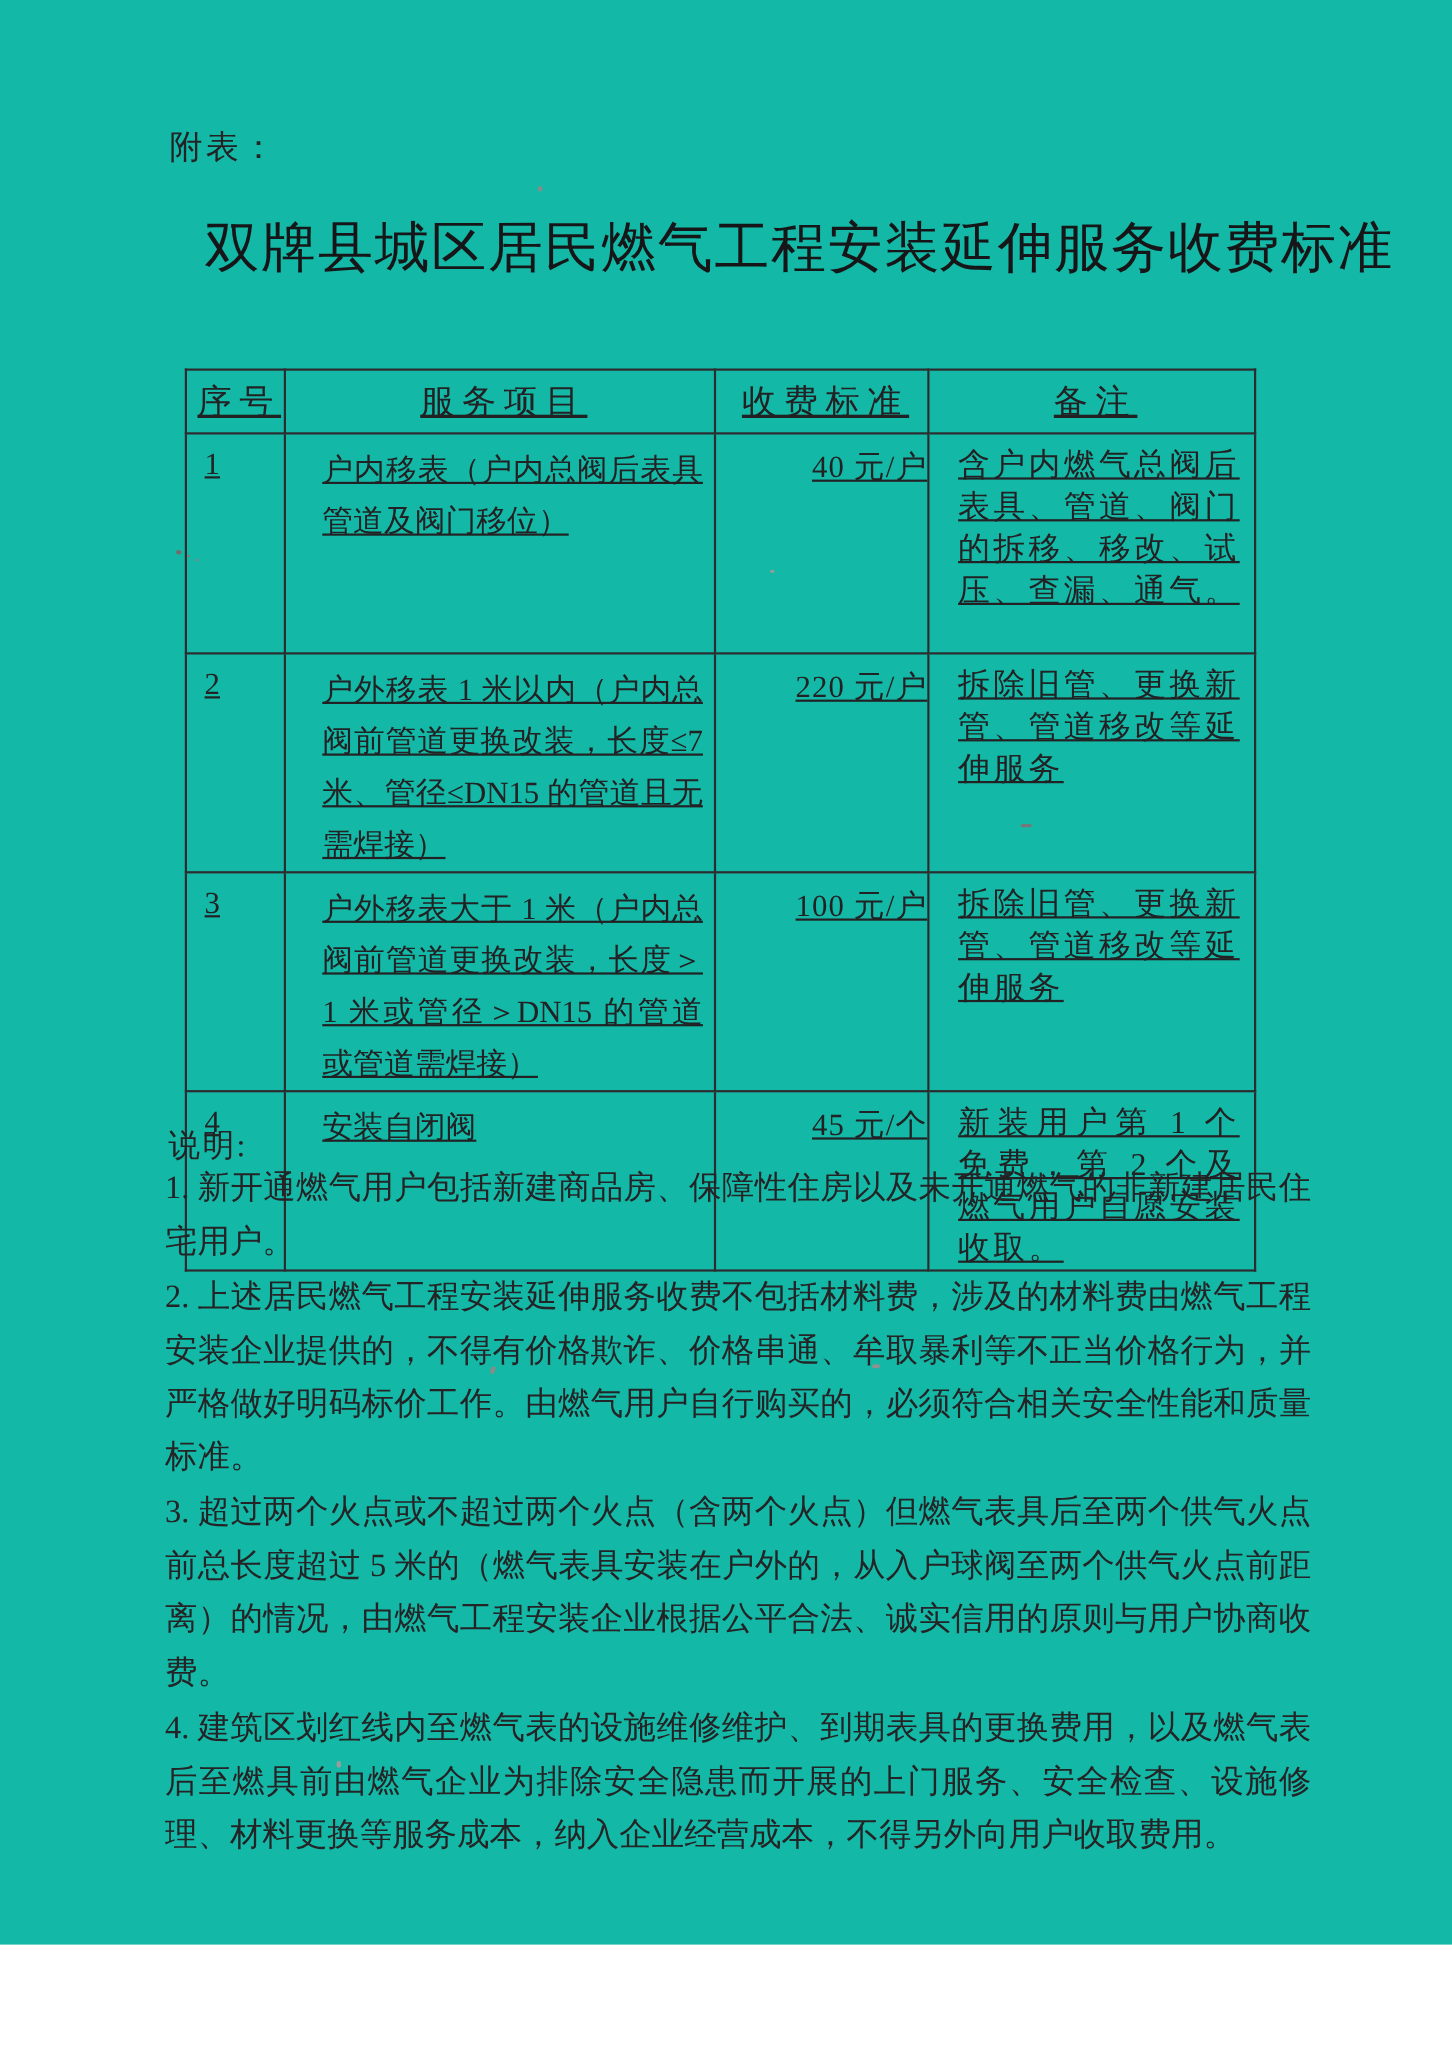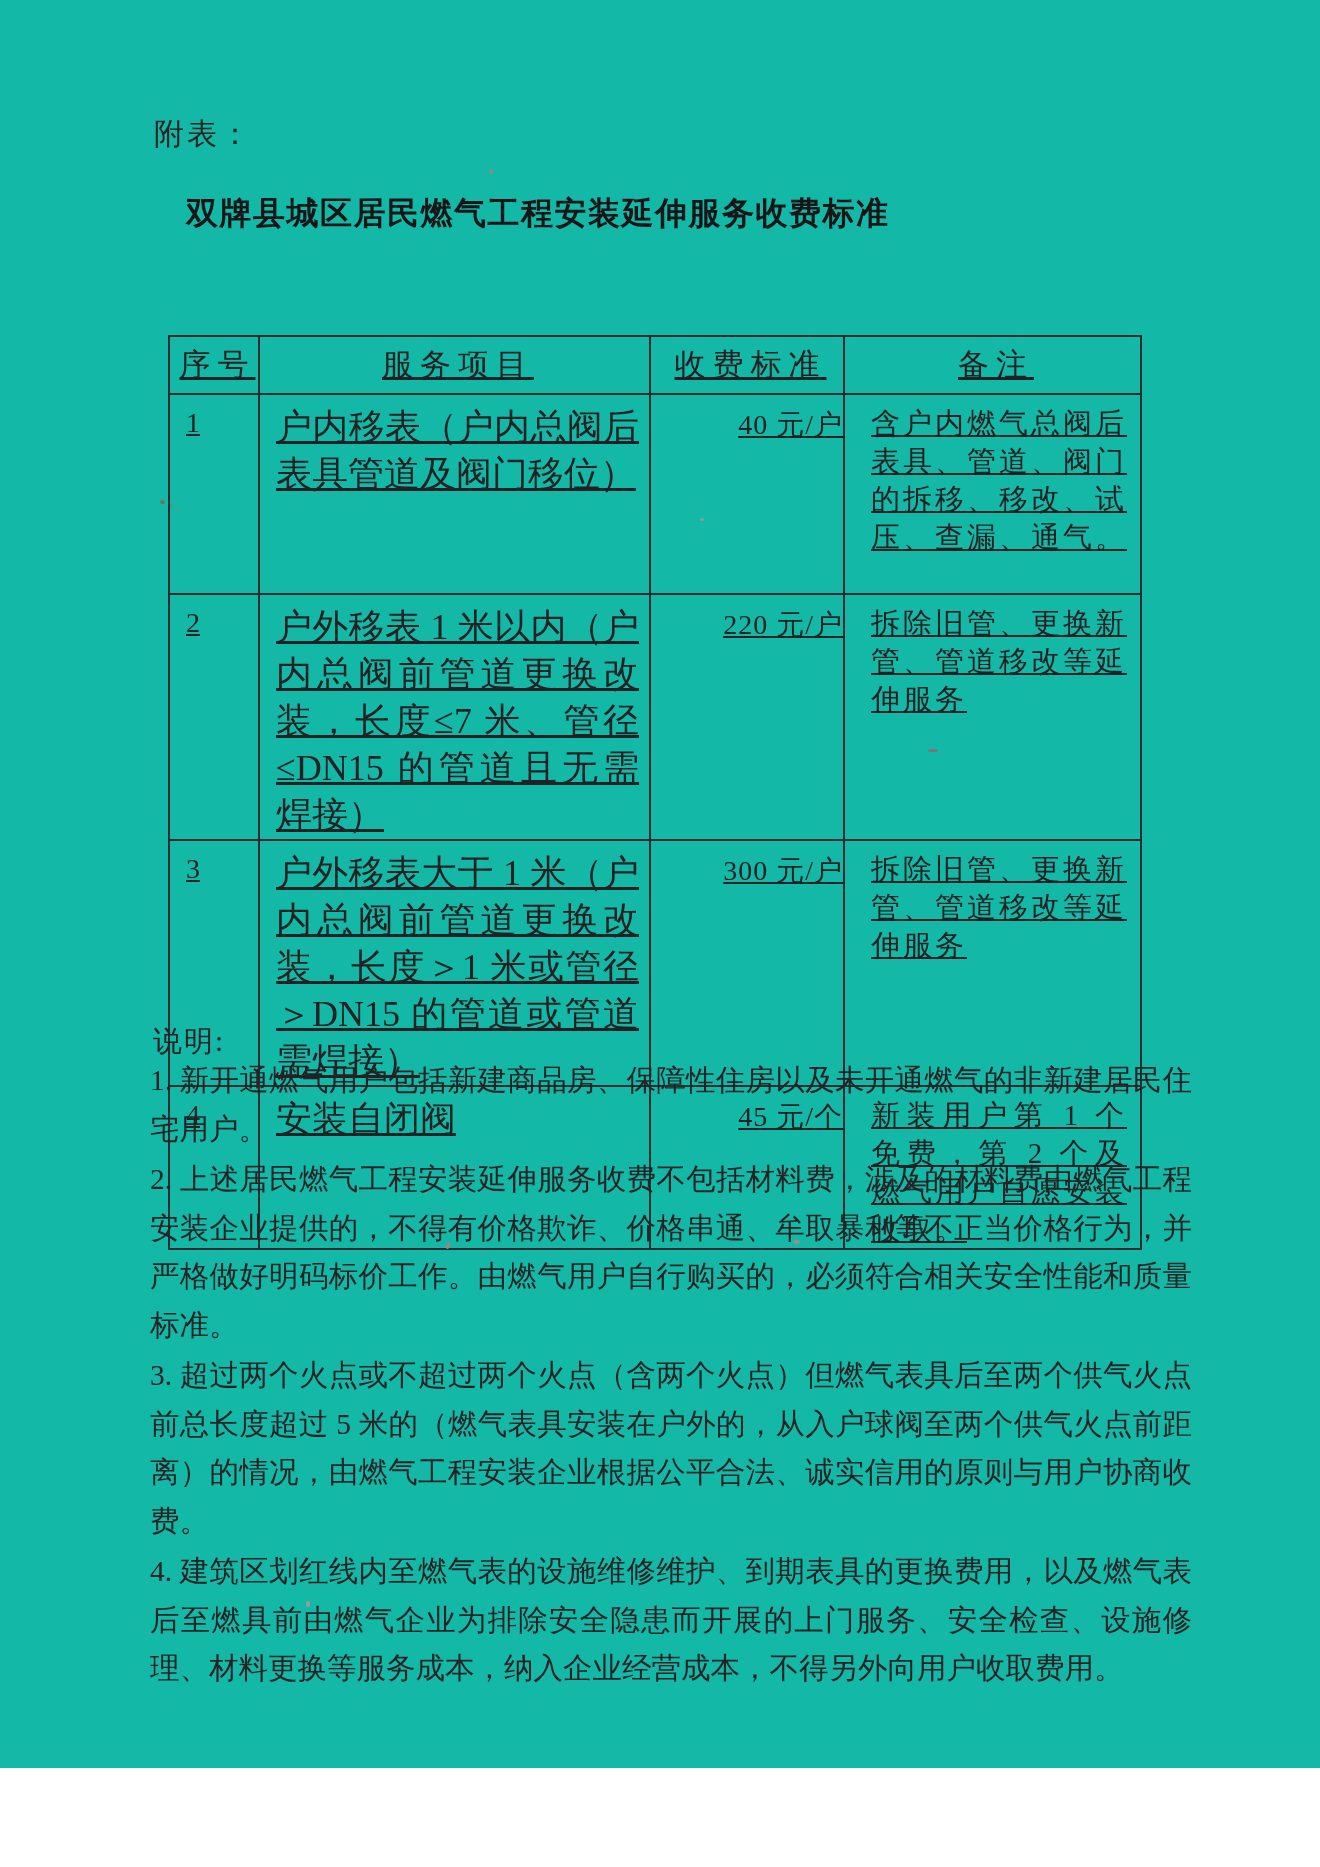--- a/index.html
+++ b/index.html
@@ -21,22 +21,22 @@
     top: 114px;
     font-size: 30px;
     letter-spacing: 3px;
     color: #232325;
   }
 
   .doc-title {
     position: absolute;
     left: 186px;
     top: 192px;
-    font-size: 32px;
-    font-weight: 700;
+    font-size: 50px;
+    font-weight: 400;
     font-family: "Liberation Sans", "DejaVu Sans", sans-serif;
     letter-spacing: 1.5px;
     color: #161618;
     white-space: nowrap;
   }
 
   table.fee-table {
     position: absolute;
     left: 168px;
     top: 335px;
@@ -63,23 +63,23 @@
   .col-no    { width: 90px;  }
   .col-item  { width: 391px; }
   .col-fee   { width: 194px; }
   .col-note  { width: 297px; }
 
   td.cell-serial {
     font-size: 28px;
     padding: 12px 0 0 16px;
   }
   td.cell-item {
-    font-size: 36px;
+    font-size: 28px;
     line-height: 47px;
-    padding: 9px 10px 0 16px;
+    padding: 9px 10px 0 33px;
     text-align: justify;
     margin-left: 20px;
   }
   td.cell-fee {
     font-size: 28px;
     padding: 11px 0 0 16px;
     letter-spacing: 1px;
     text-align: right;
   }
   td.cell-remark {
@@ -167,21 +167,21 @@
       </tr>
       <tr class="row-2">
         <td class="cell-serial">2</td>
         <td class="cell-item">户外移表 1 米以内（户内总阀前管道更换改装，长度≤7 米、管径≤DN15 的管道且无需焊接）</td>
         <td class="cell-fee">220 元/户</td>
         <td class="cell-remark">拆除旧管、更换新管、管道移改等延伸服务</td>
       </tr>
       <tr class="row-3">
         <td class="cell-serial">3</td>
         <td class="cell-item">户外移表大于 1 米（户内总阀前管道更换改装，长度＞1 米或管径＞DN15 的管道或管道需焊接）</td>
-        <td class="cell-fee">300 元/户</td>
+        <td class="cell-fee">100 元/户</td>
         <td class="cell-remark">拆除旧管、更换新管、管道移改等延伸服务</td>
       </tr>
       <tr class="row-4">
         <td class="cell-serial">4</td>
         <td class="cell-item">安装自闭阀</td>
         <td class="cell-fee">45 元/个</td>
         <td class="cell-remark">新装用户第 1 个免费，第 2 个及燃气用户自愿安装收取。</td>
       </tr>
     </tbody>
   </table>

